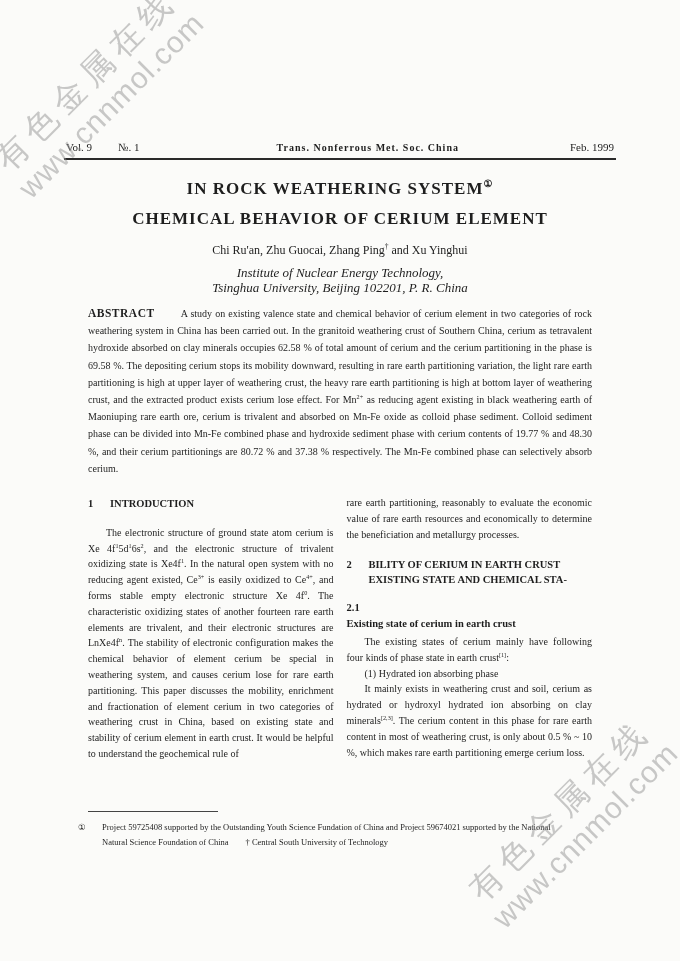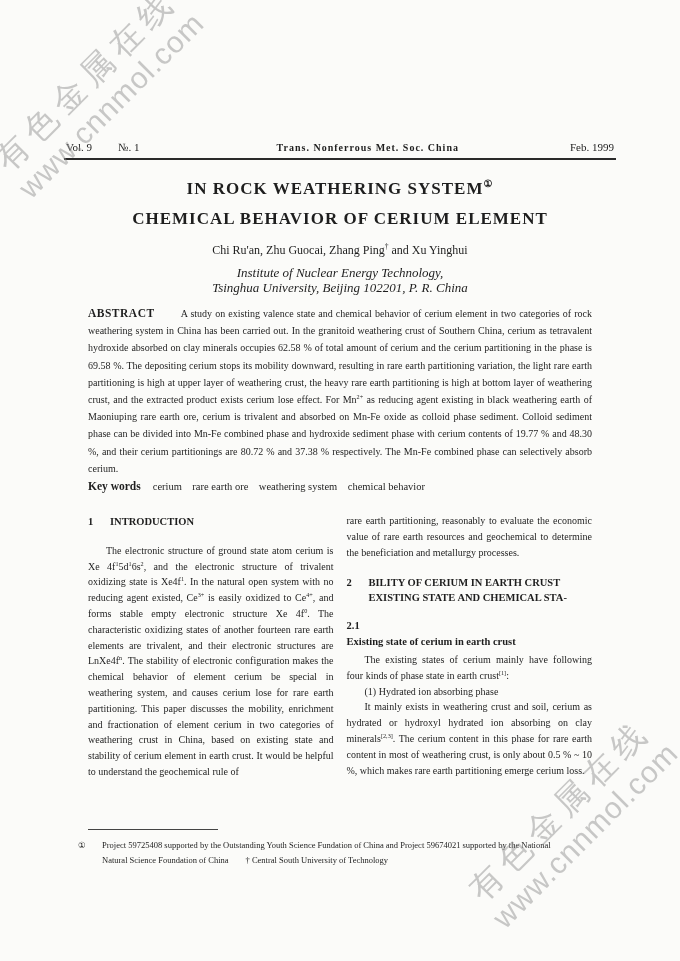--- a/index.html
+++ b/index.html
@@ -99,34 +99,33 @@
   </div>
 
   <div class="authors">Chi Ru'an, Zhu Guocai, Zhang Ping<sup>†</sup> and Xu Yinghui</div>
   <div class="affiliation">
     <div>Institute of Nuclear Energy Technology,</div>
     <div>Tsinghua University, Beijing 102201, P. R. China</div>
   </div>
 
   <p class="abstract"><span class="abstract-label">ABSTRACT</span><span>A study on existing valence state and chemical behavior of cerium element in two categories of rock weathering system in China has been carried out. In the granitoid weathering crust of Southern China, cerium as tetravalent hydroxide absorbed on clay minerals occupies 62.58 % of total amount of cerium and the cerium partitioning in the phase is 69.58 %. The depositing cerium stops its mobility downward, resulting in rare earth partitioning variation, the light rare earth partitioning is high at upper layer of weathering crust, the heavy rare earth partitioning is high at bottom layer of weathering crust, and the extracted product exists cerium lose effect. For Mn<sup>2+</sup> as reducing agent existing in black weathering earth of Maoniuping rare earth ore, cerium is trivalent and absorbed on Mn-Fe oxide as colloid phase sediment. Colloid sediment phase can be divided into Mn-Fe combined phase and hydroxide sediment phase with cerium contents of 19.77 % and 48.30 %, and their cerium partitionings are 80.72 % and 37.38 % respectively. The Mn-Fe combined phase can selectively absorb cerium.</span></p>
 
-  <p class="keywords"><span class="keywords-label">Key words</span><span>cerium rare earth ore weathering system chemical behavior</span></p>
 
   <div class="columns">
 
     <div class="col">
       <div class="sec-heading h1-row">
         <span class="sec-num">1</span>
         <span>INTRODUCTION</span>
       </div>
       <p class="para indent">The electronic structure of ground state atom cerium is Xe 4f<sup>1</sup>5d<sup>1</sup>6s<sup>2</sup>, and the electronic structure of trivalent oxidizing state is Xe4f<sup>1</sup>. In the natural open system with no reducing agent existed, Ce<sup>3+</sup> is easily oxidized to Ce<sup>4+</sup>, and forms stable empty electronic structure Xe 4f<sup>0</sup>. The characteristic oxidizing states of another fourteen rare earth elements are trivalent, and their electronic structures are LnXe4f<sup>n</sup>. The stability of electronic configuration makes the chemical behavior of element cerium be special in weathering system, and causes cerium lose for rare earth partitioning. This paper discusses the mobility, enrichment and fractionation of element cerium in two categories of weathering crust in China, based on existing state and stability of cerium element in earth crust. It would be helpful to understand the geochemical rule of</p>
     </div>
 
     <div class="col">
-      <p>rare earth partitioning, reasonably to evaluate the economic value of rare earth resources and geochemical to determine the beneficiation and metallurgy processes.</p>
+      <p>rare earth partitioning, reasonably to evaluate the economic value of rare earth resources and economically to determine the beneficiation and metallurgy processes.</p>
       <div class="sec-heading sec2">
         <span class="sec-num">2</span>
         <div class="sec-lines">
           <div>BILITY OF CERIUM IN EARTH CRUST</div>
           <div>EXISTING STATE AND CHEMICAL STA-</div>
         </div>
       </div>
       <div class="subhead-21">
         <span class="sec-num">2.1</span>
         <span>Existing state of cerium in earth crust</span>

